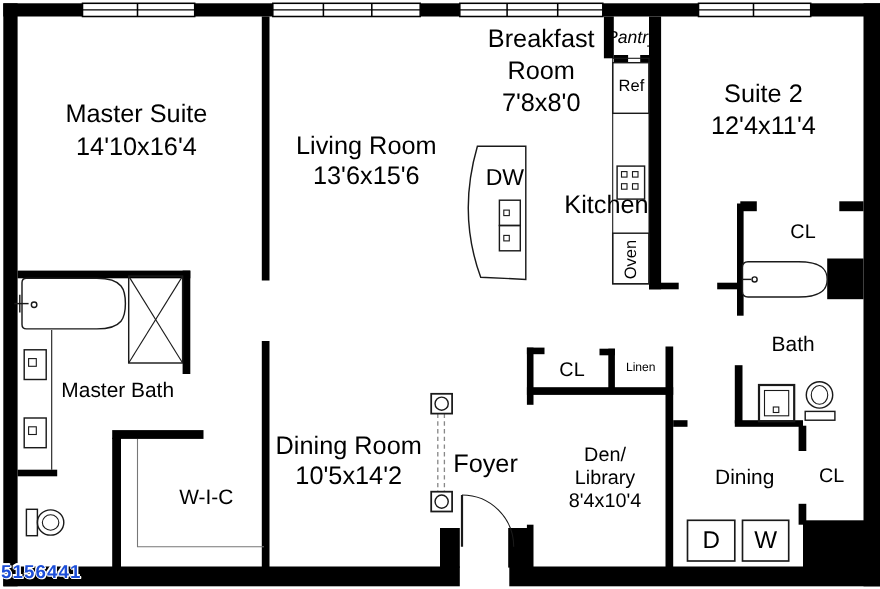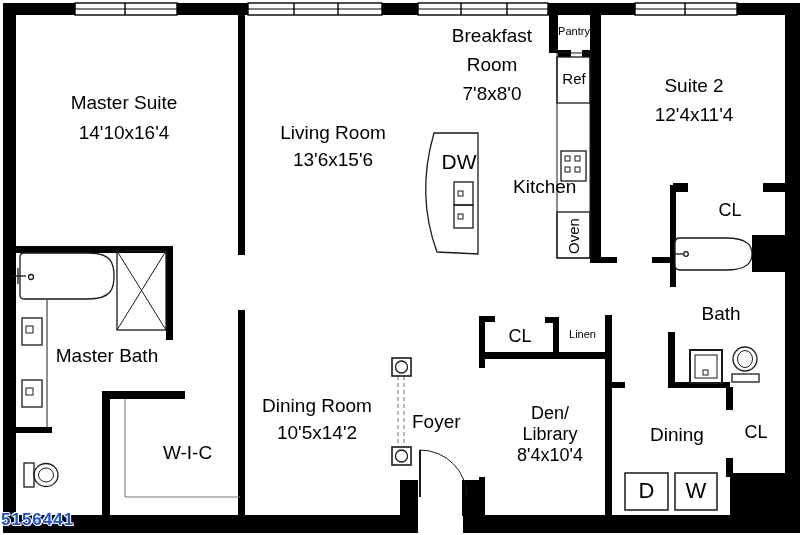--- a/index.html
+++ b/index.html
@@ -3,26 +3,26 @@
 <meta charset="utf-8">
 <style>
   html,body{margin:0;padding:0;background:#fff;}
   .plan{
     position:relative;width:800px;height:535px;background:#ffffff;
     font-family:"Liberation Sans", sans-serif;color:#000;overflow:hidden;
   }
   .plan svg{position:absolute;left:0;top:0;}
   .lbl{position:absolute;text-align:center;line-height:1.2;white-space:nowrap;}
   .lbl span{display:block;}
-  .big{font-size:19px;line-height:29px;}
+  .big{font-size:23px;line-height:29px;}
   .med{font-size:19px;}
   .den-l{font-size:18px;line-height:21px;}
   .cl{font-size:18px;}
   .small{font-size:15px;}
-  .tiny{font-size:11px;}
+  .tiny{font-size:16px;font-style:italic;}
   .rot{transform:rotate(-90deg);transform-origin:center center;}
   .watermark{
     font-size:17px;color:#1d4ed8;font-weight:bold;letter-spacing:1px;
     text-shadow:-1px 0 #fff,1px 0 #fff,0 -1px #fff,0 1px #fff,1px 1px #fff,-1px -1px #fff;
   }
 </style>
 </head>
 <body>
 
 <div class="plan">

